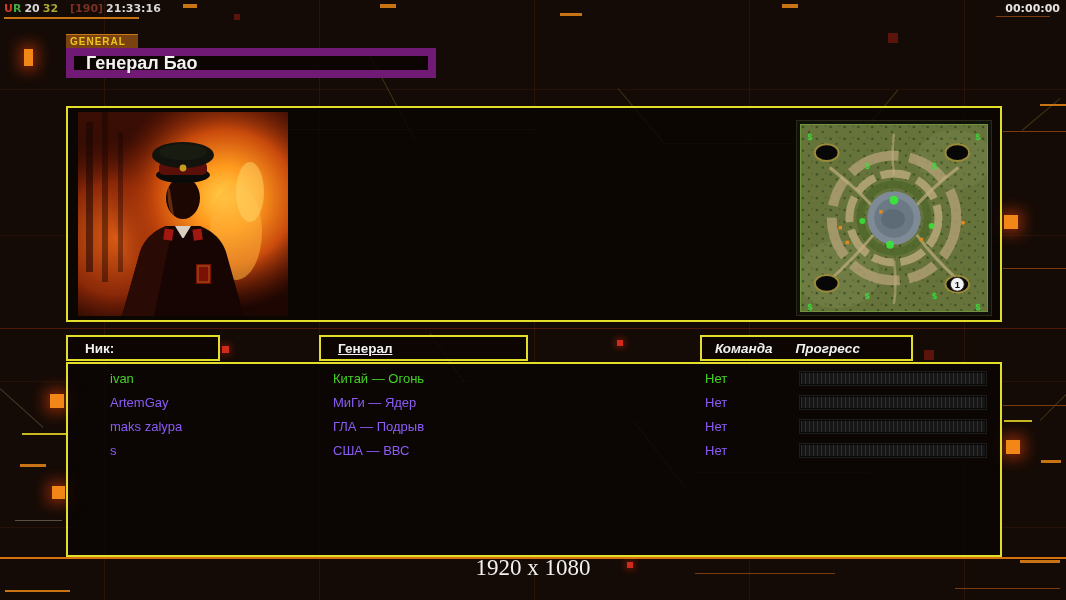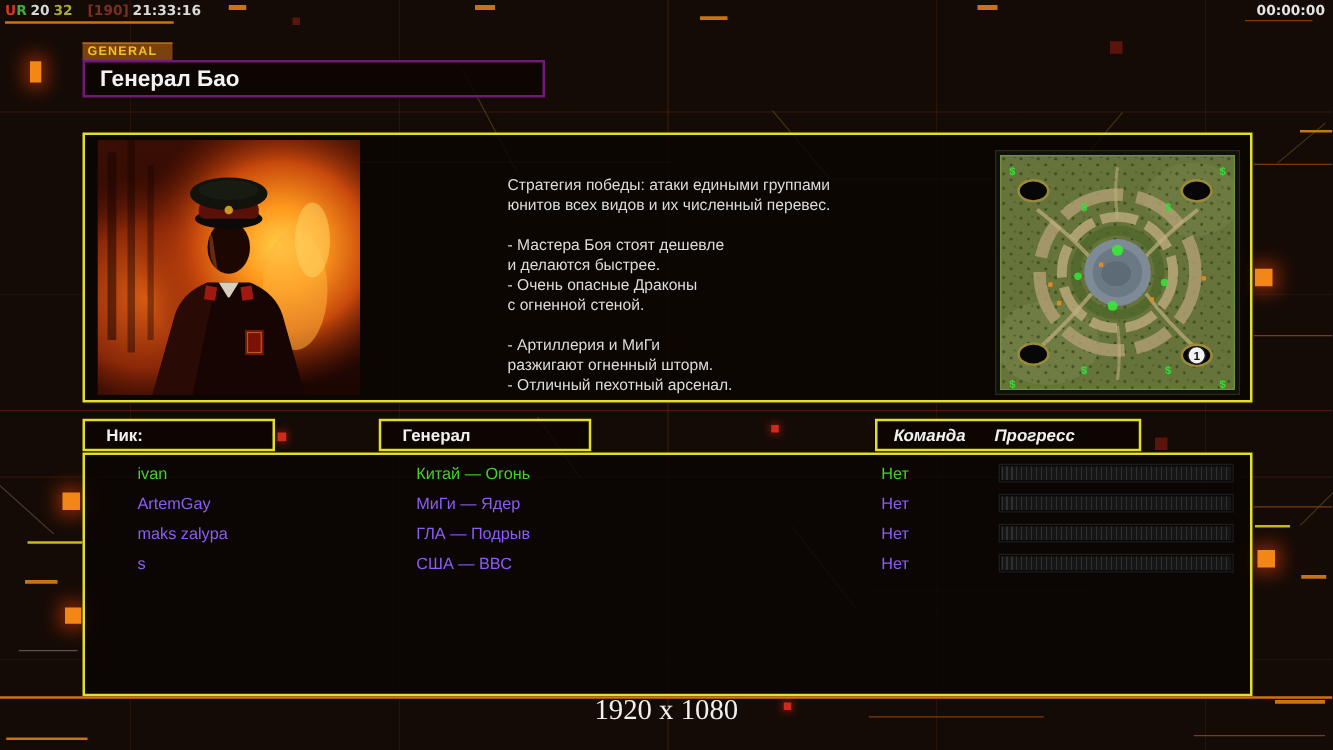--- a/index.html
+++ b/index.html
@@ -39,21 +39,21 @@
 
   
   .gen-tab {
     position:absolute; left:66px; top:34px; width:72px; height:14px;
     background:#7a4210; border-top:1px solid #c87818;
     color:#f0c41e; font-size:10px; font-weight:bold; letter-spacing:1px;
     padding:1px 0 0 4px;
   }
   .title-box {
     position:absolute; left:66px; top:48px; width:370px; height:30px;
-    border:2px solid #701a75; background:rgba(10,5,2,.85);
+    border:8px solid #701a75; background:rgba(10,5,2,.85);
     display:flex; align-items:center; padding-left:12px;
   }
   .title-box .t { font-size:18px; font-weight:bold; color:#f2f2f2; }
 
   
   .panel {
     position:absolute; left:66px; top:106px; width:936px; height:216px;
     border:2px solid #e3de2a; background:rgba(11,5,2,.82);
   }
   .portrait { position:absolute; left:10px; top:4px; width:210px; height:204px; }
@@ -67,21 +67,21 @@
   }
 
   
   .hbox {
     position:absolute; top:335px; height:26px;
     border:2px solid #e3de2a; background:rgba(10,5,2,.85);
     display:flex; align-items:center;
     font-size:13.5px; font-weight:bold; color:#f0f0f0;
   }
   .hbox--nick { left:66px; width:154px; padding-left:17px; }
-  .hbox--gen  { left:303px; width:170px; padding-left:17px; }
+  .hbox--gen  { left:319px; width:209px; padding-left:17px;text-decoration:underline; }
   .hbox--team { left:700px; width:213px;font-style:italic; }
   .hbox--team .h1 { padding-left:13px; }
   .hbox--team .h2 { padding-left:23px; }
 
   
   .table {
     position:absolute; left:66px; top:362px; width:936px; height:195px;
     border:2px solid #e3de2a; background:rgba(10,5,2,.82);
     padding-top:3px;
   }
@@ -205,31 +205,20 @@
     <circle cx="105" cy="56" r="3.4" fill="#c89a20"></circle>
 
     <path d="M97,114 L105,127 L113,114 Z" fill="#d8cfc0"></path>
     <path d="M102,126 L108,126 L110,152 L100,152 Z" fill="#160503"></path>
     <rect x="86" y="117" width="9" height="11" fill="#a01810" transform="rotate(8 90 122)"></rect>
     <rect x="115" y="117" width="9" height="11" fill="#a01810" transform="rotate(-8 120 122)"></rect>
     <rect x="118" y="152" width="15" height="20" fill="#7a1006"></rect>
     <rect x="120" y="154" width="11" height="16" fill="none" stroke="#c89a20" stroke-width="1" opacity=".6"></rect>
   </svg>
 
-  <div class="strategy">Стратегия победы: атаки едиными группами
-юнитов всех видов и их численный перевес.
-
-- Мастера Боя стоят дешевле
-и делаются быстрее.
-- Очень опасные Драконы
-с огненной стеной.
-
-- Артиллерия и МиГи
-разжигают огненный шторм.
-- Отличный пехотный арсенал.</div>
 
   <div class="minimap">
     <svg viewBox="0 0 190 190" width="188" height="188">
       <defs>
         <pattern id="speck" width="14" height="12" patternUnits="userSpaceOnUse">
           <circle cx="3" cy="3" r="1.3" fill="#36471d"></circle>
           <circle cx="9" cy="8" r="1.1" fill="#2f3f1a"></circle>
           <circle cx="12" cy="2" r=".8" fill="#41531f"></circle>
         </pattern>
       </defs>

